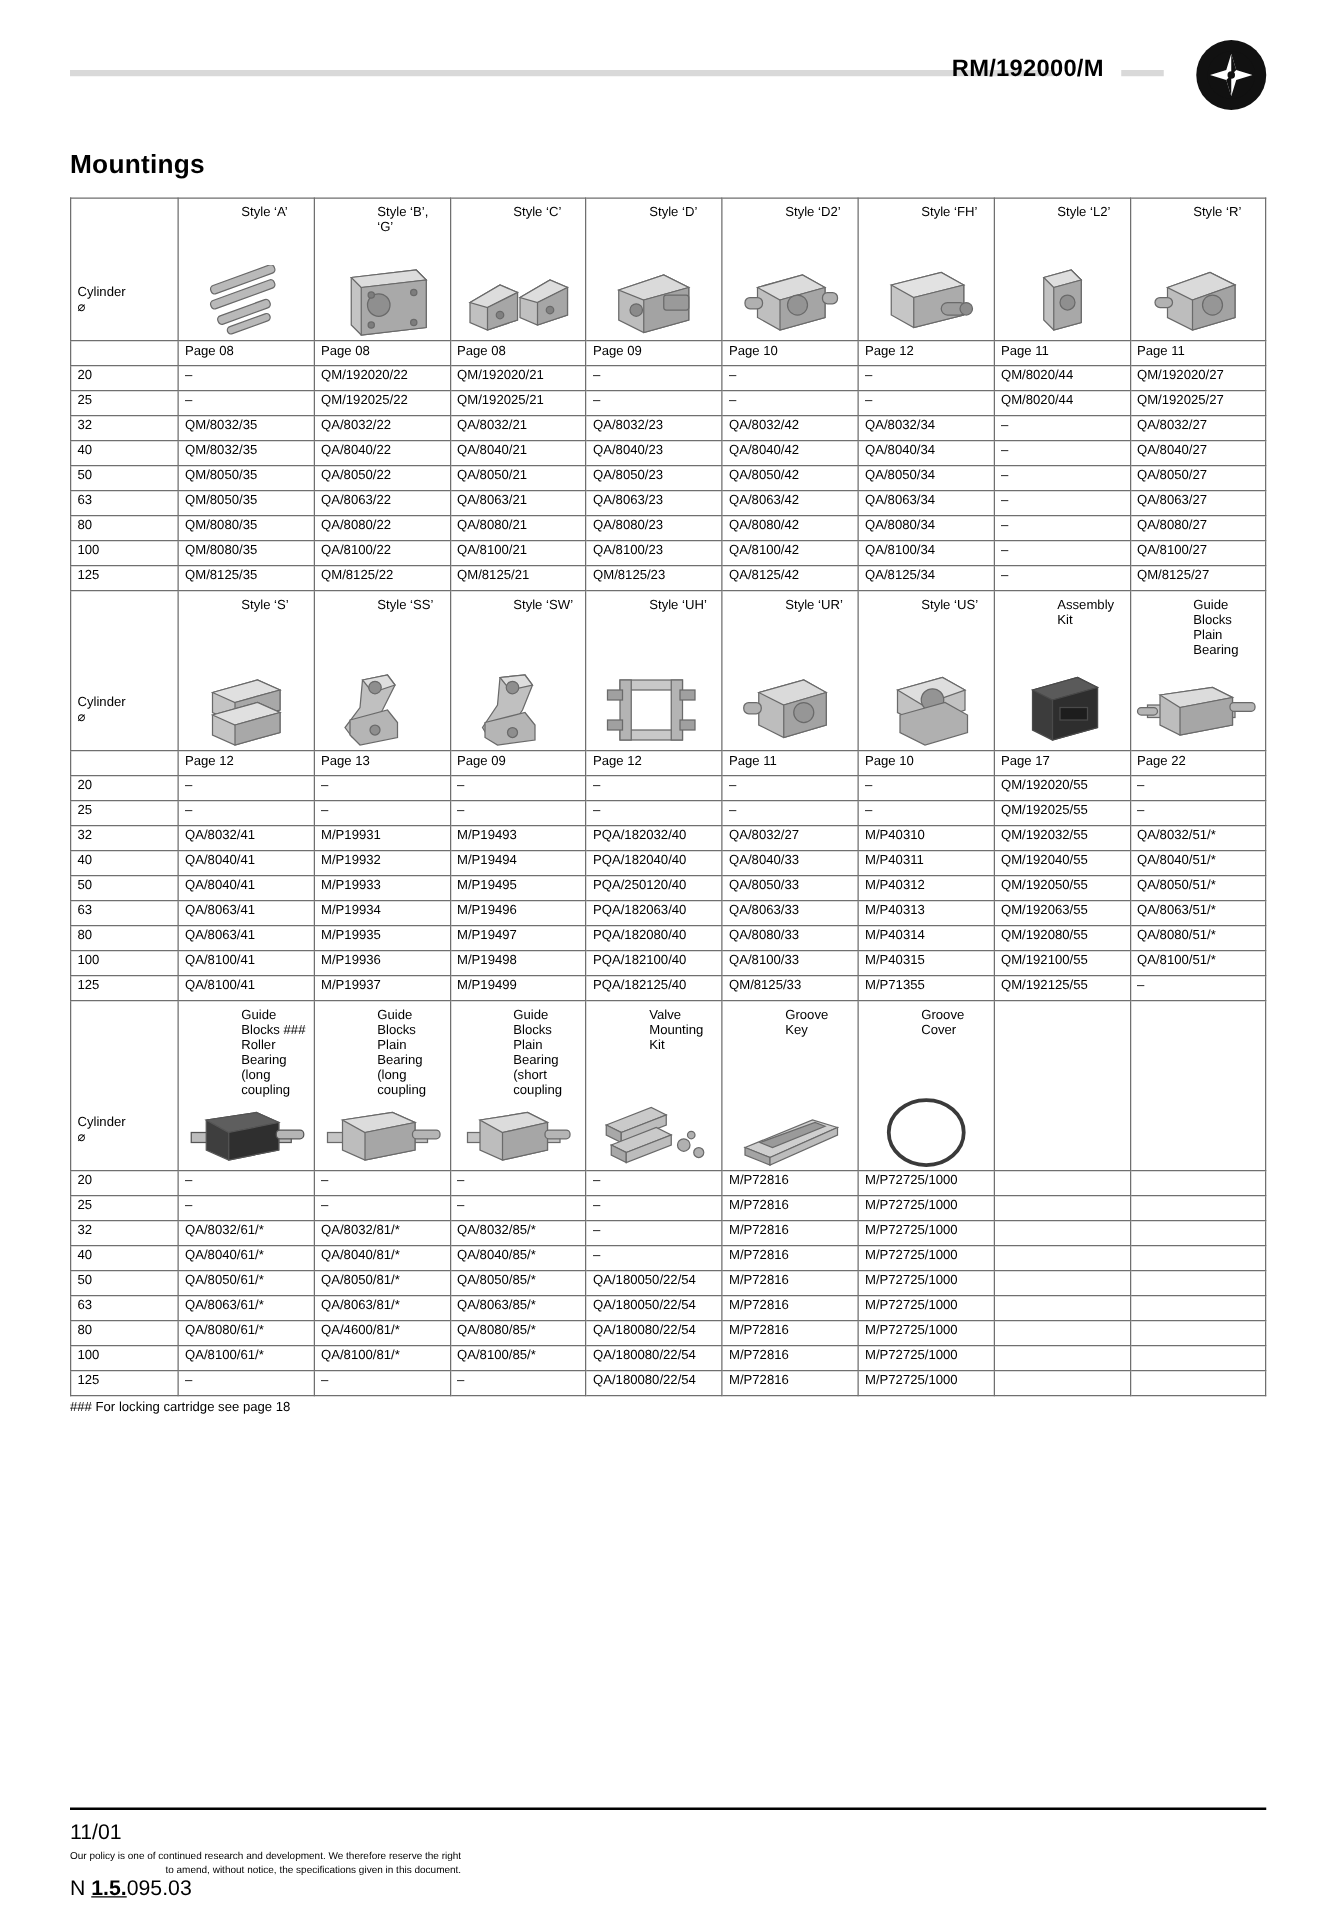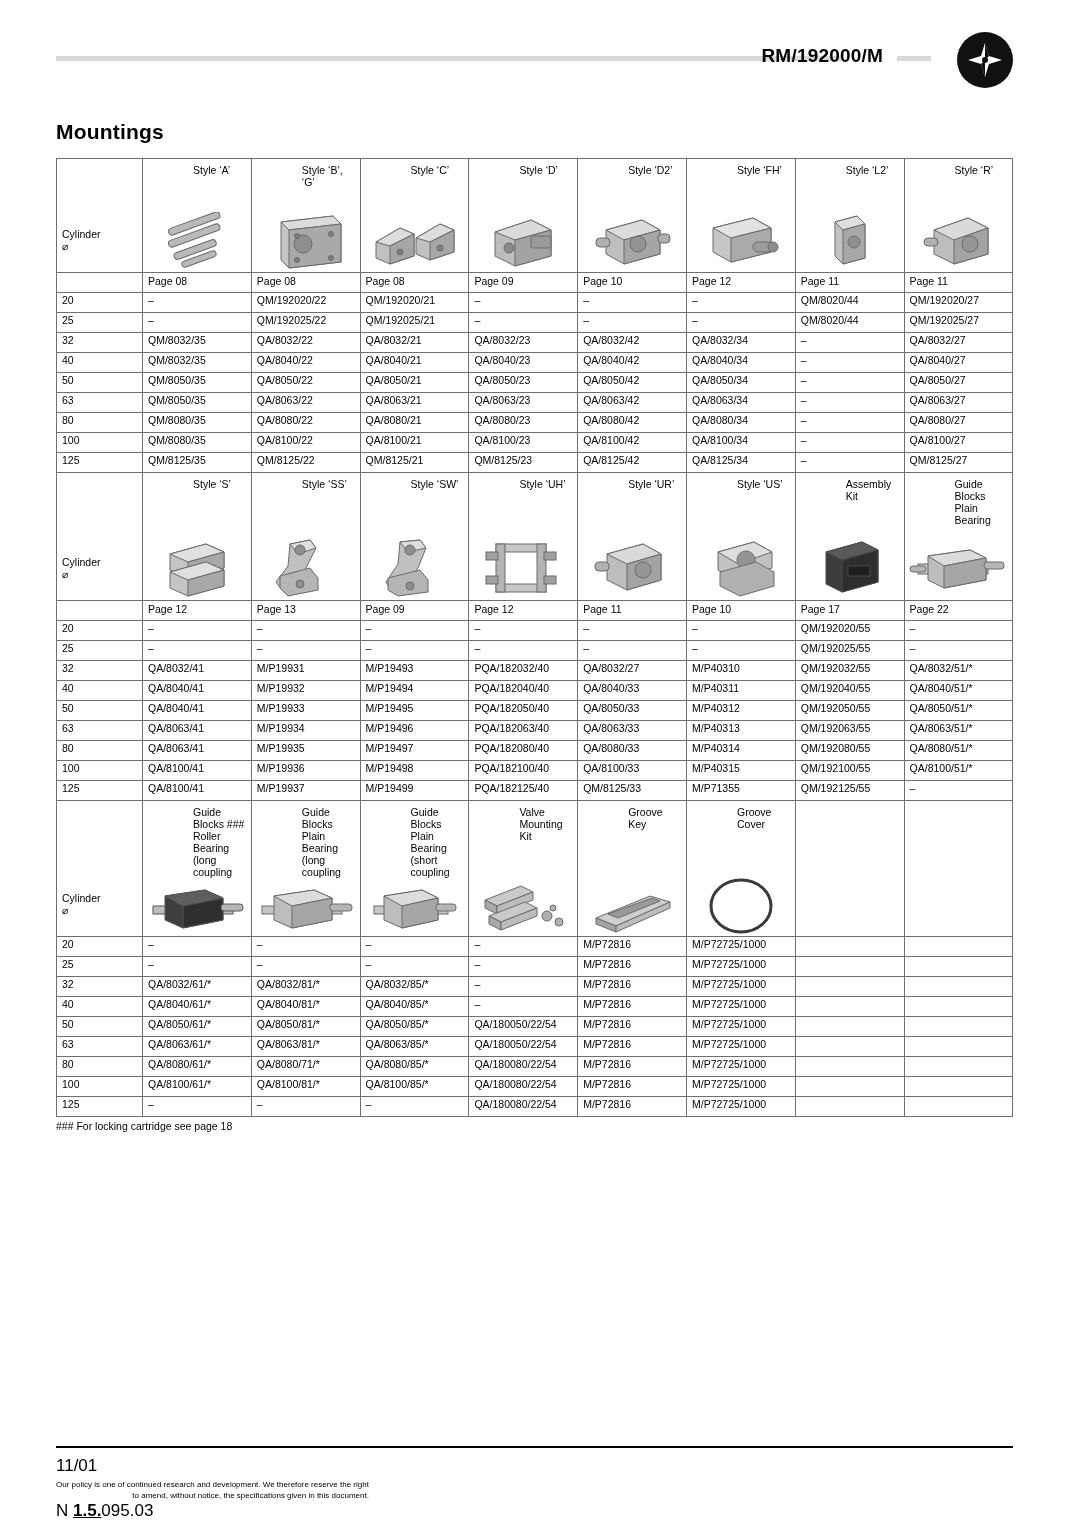--- a/index.html
+++ b/index.html
@@ -636,21 +636,21 @@
           <td class="data">QA/8040/33</td>
           <td class="data">M/P40311</td>
           <td class="data">QM/192040/55</td>
           <td class="data">QA/8040/51/*</td>
         </tr>
       <tr>
           <td class="data dia">50</td>
           <td class="data">QA/8040/41</td>
           <td class="data">M/P19933</td>
           <td class="data">M/P19495</td>
-          <td class="data">PQA/182050/40</td>
+          <td class="data">PQA/250120/40</td>
           <td class="data">QA/8050/33</td>
           <td class="data">M/P40312</td>
           <td class="data">QM/192050/55</td>
           <td class="data">QA/8050/51/*</td>
         </tr>
       <tr>
           <td class="data dia">63</td>
           <td class="data">QA/8063/41</td>
           <td class="data">M/P19934</td>
           <td class="data">M/P19496</td>
@@ -859,21 +859,21 @@
           <td class="data">QA/8063/85/*</td>
           <td class="data">QA/180050/22/54</td>
           <td class="data">M/P72816</td>
           <td class="data">M/P72725/1000</td>
           <td class="data"></td>
           <td class="data"></td>
         </tr>
       <tr>
           <td class="data dia">80</td>
           <td class="data">QA/8080/61/*</td>
-          <td class="data">QA/8080/71/*</td>
+          <td class="data">QA/4600/81/*</td>
           <td class="data">QA/8080/85/*</td>
           <td class="data">QA/180080/22/54</td>
           <td class="data">M/P72816</td>
           <td class="data">M/P72725/1000</td>
           <td class="data"></td>
           <td class="data"></td>
         </tr>
       <tr>
           <td class="data dia">100</td>
           <td class="data">QA/8100/61/*</td>

